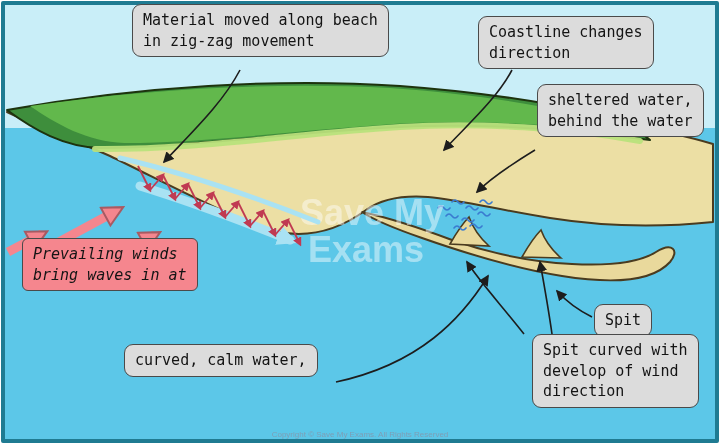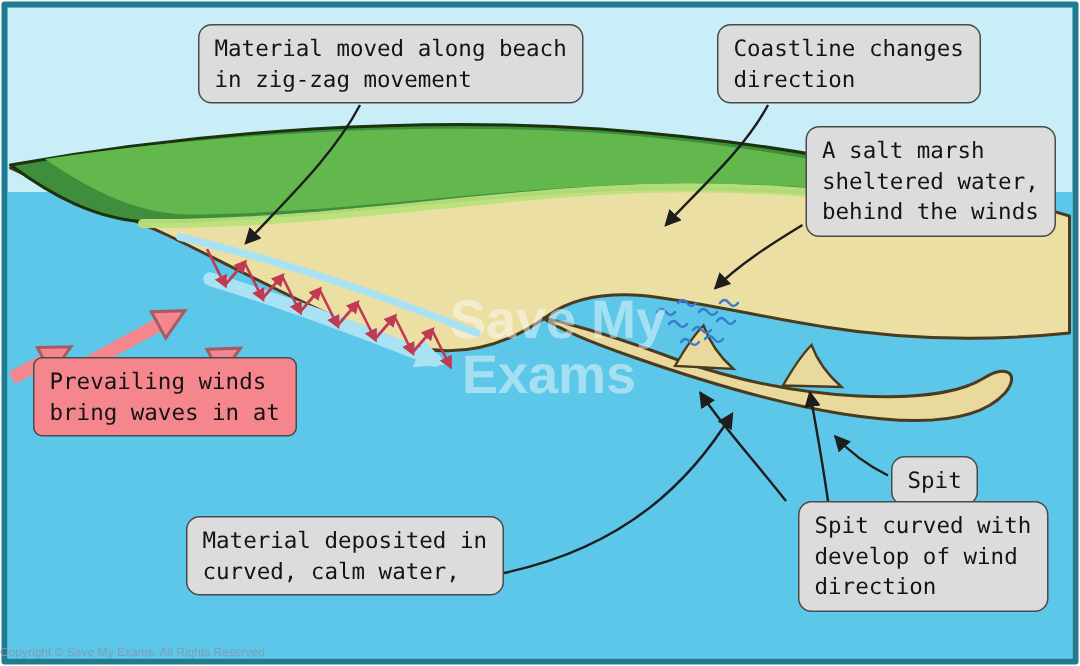--- a/index.html
+++ b/index.html
@@ -10,23 +10,23 @@
   #scene { position:absolute; left:0; top:0; }
   .frame {
     position:absolute; inset:1px; border:4px solid #1f7b92; border-radius:2px;
     pointer-events:none;
   }
   .box {
     position:absolute; background:#dcdcdc; border:1.6px solid #4a4a4a;
     border-radius:9px; padding:5px 10px; color:#141414;
     font-size:15px; line-height:1.38; white-space:nowrap; z-index:3;
   }
-  .box.pink { background:#f5868e; border-radius:6px; }
+  .box.pink { background:#f5868e; border-radius:6px;font-style:italic; }
   .copyright {
-    position:absolute; left:0; right:0; bottom:5px; text-align:left;
+    position:absolute; left:0; right:0; bottom:5px; text-align:center;
     font-family:"Liberation Sans", sans-serif; font-size:8px; color:#7e9eb5; z-index:3;
   }
 </style>
 </head>
 <body>
 
 <div id="stage">
 
   <svg id="scene" width="720" height="444" viewBox="0 0 720 444">
     <defs>
@@ -120,48 +120,46 @@
       <path d="M 240,70 C 222,104 192,132 164,162" marker-end="url(#mBlack)"></path>
       <path d="M 512,70 C 496,100 466,126 444,150" marker-end="url(#mBlack)"></path>
       <path d="M 535,150 C 512,164 492,177 477,192" marker-end="url(#mBlack)"></path>
       <path d="M 592,317 C 578,310 566,301 557,291" marker-end="url(#mBlack)"></path>
       <path d="M 524,334 C 502,306 480,282 467,262" marker-end="url(#mBlack)"></path>
       <path d="M 552,334 C 548,306 544,284 540,262" marker-end="url(#mBlack)"></path>
       <path d="M 336,382 C 420,364 462,318 488,276" marker-end="url(#mBlack)"></path>
     </g>
   </svg>
 
-  <div class="box" style="left:132px; top:16px">
+  <div class="box" style="left:132px; top:4px">
     <div>Material moved along beach</div>
     <div>in zig-zag movement</div>
   </div>
 
   <div class="box" style="left:478px; top:16px">
     <div>Coastline changes</div>
     <div>direction</div>
   </div>
 
   <div class="box" style="left:537px; top:84px">
-    <div>A salt marsh</div>
     <div>sheltered water,</div>
-    <div>behind the winds</div>
+    <div>behind the water</div>
   </div>
 
   <div class="box" style="left:594px; top:304px">
     <div>Spit</div>
   </div>
 
   <div class="box" style="left:532px; top:334px">
     <div>Spit curved with</div>
     <div>develop of wind</div>
     <div>direction</div>
   </div>
 
   <div class="box" style="left:124px; top:344px">
-    <div>Material deposited in</div>
     <div>curved, calm water,</div>
   </div>
 
   <div class="box pink" style="left:22px; top:238px">
     <div>Prevailing winds</div>
     <div>bring waves in at</div>
   </div>
 
   <div class="copyright">Copyright © Save My Exams. All Rights Reserved</div>
 

